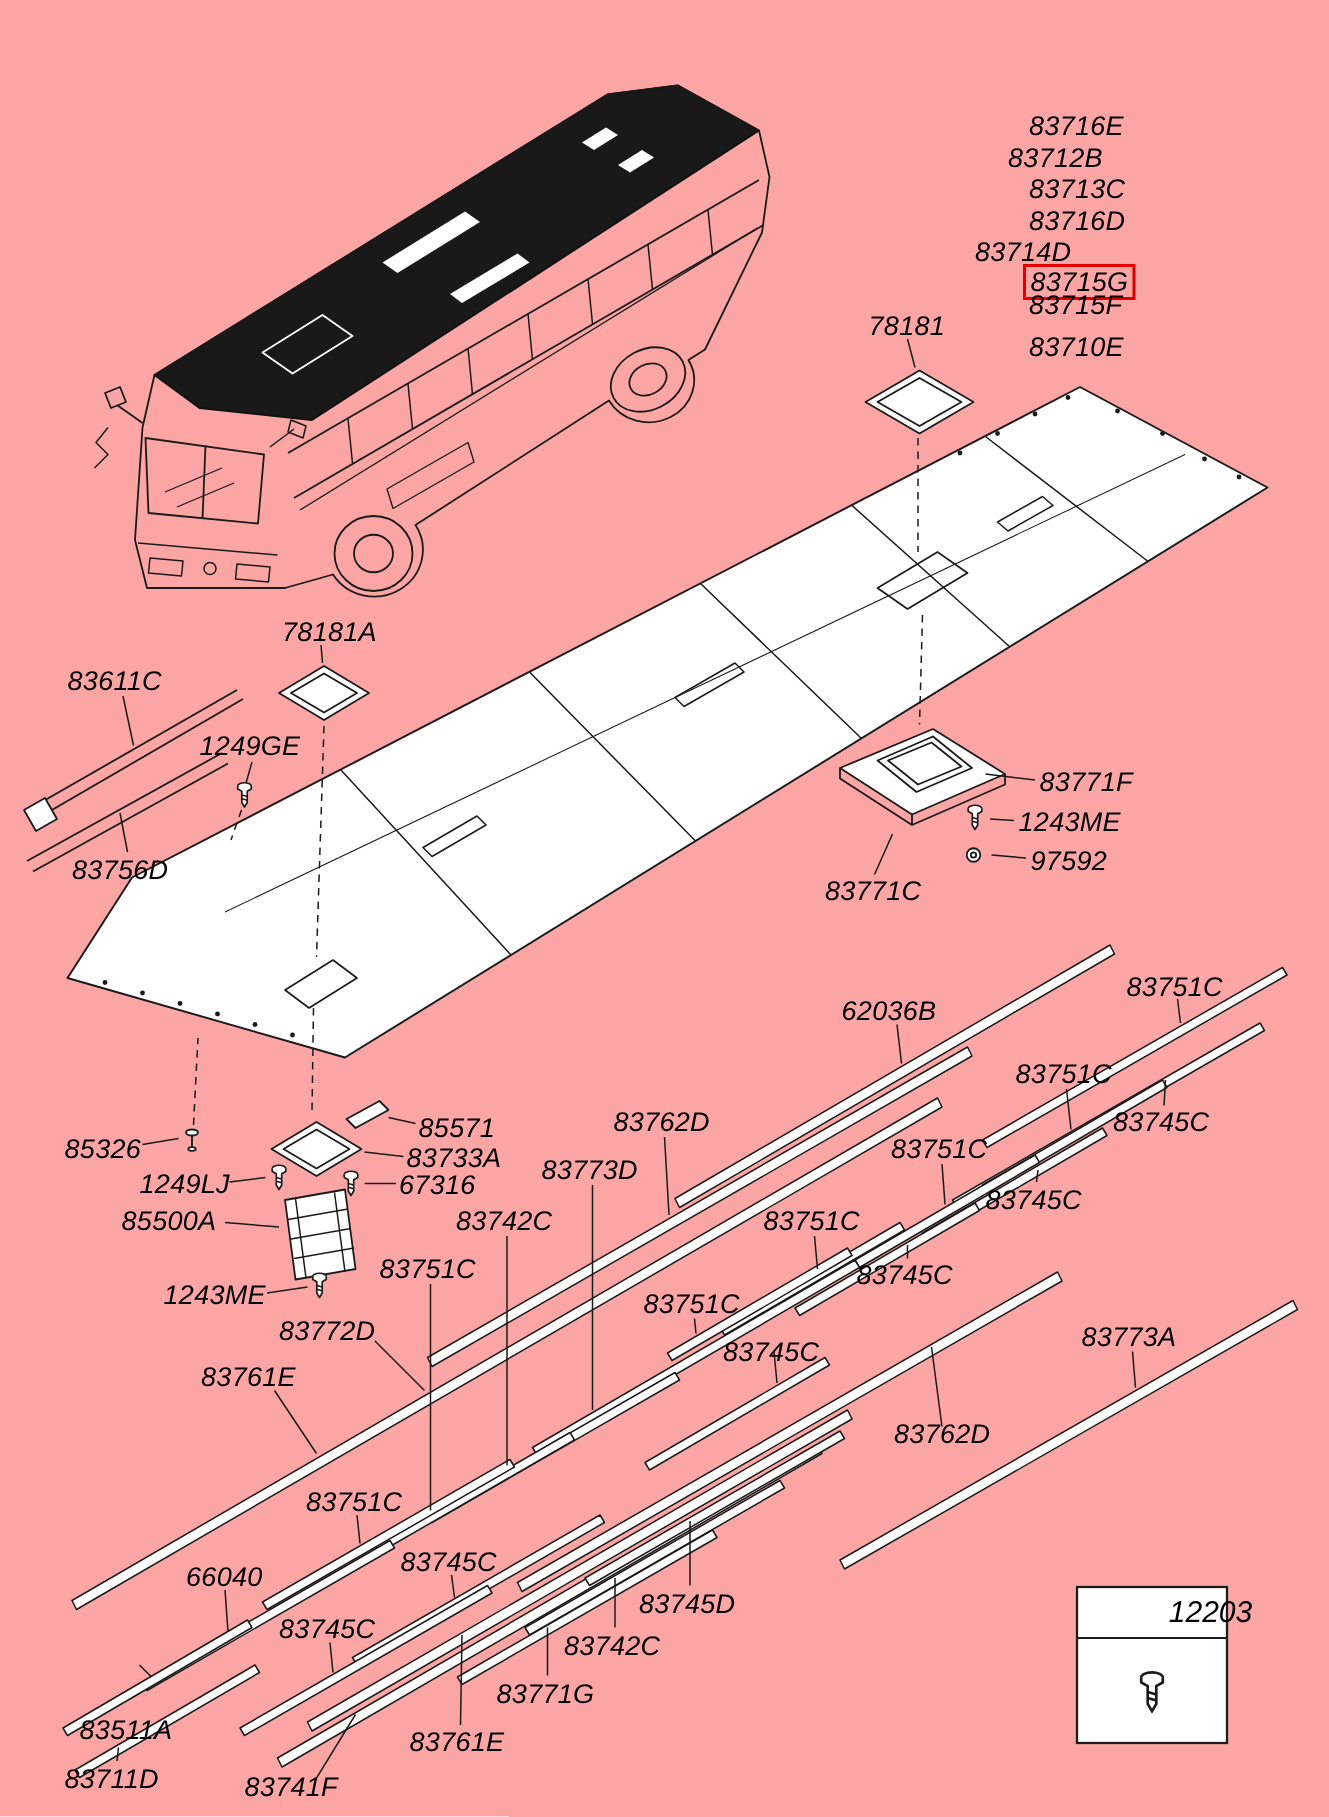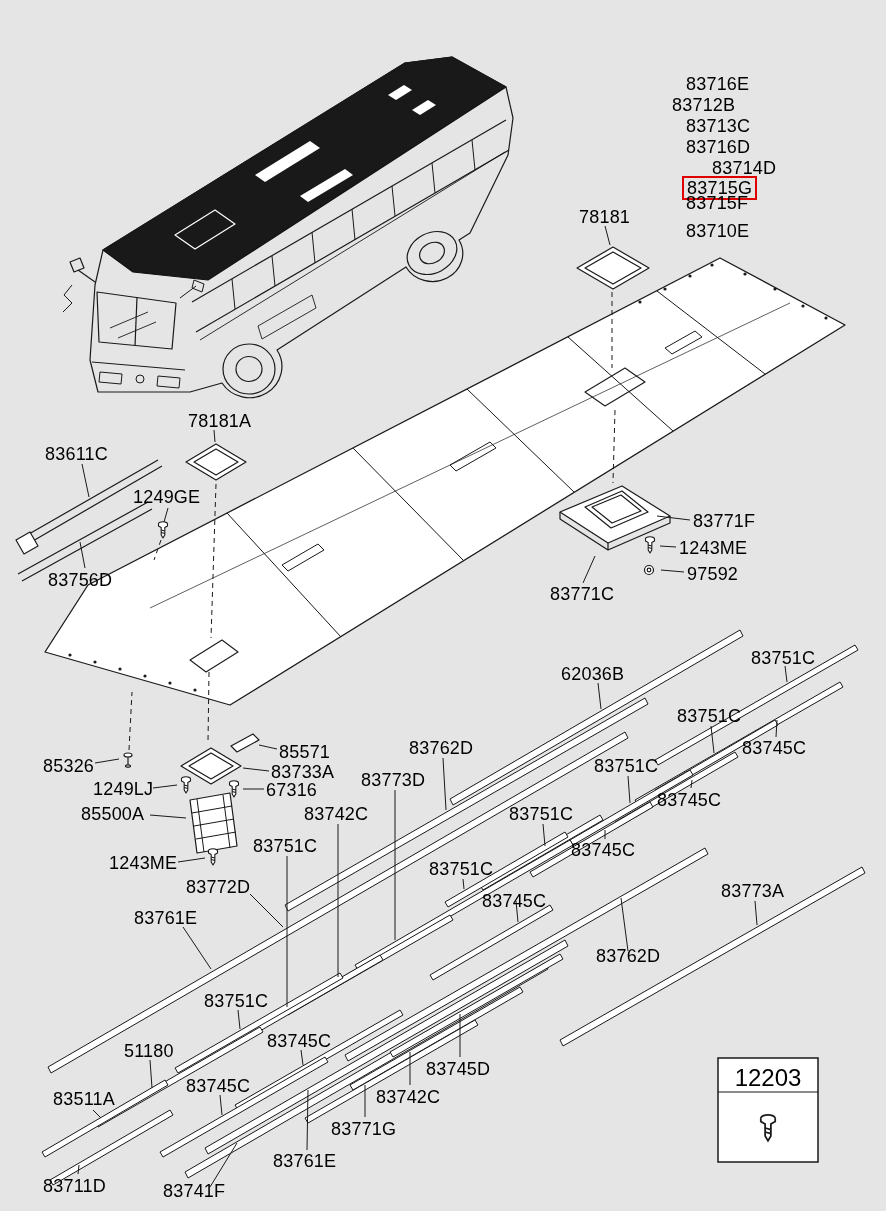--- a/index.html
+++ b/index.html
@@ -1,24 +1,24 @@
 <!DOCTYPE html>
 <html style="--hl: #e00000;"><head>
 <meta charset="utf-8">
 <style>
   html,body{margin:0;padding:0;background:#fff;}
-  .stage{position:relative;width:886px;height:1211px;background:#e5e5e5;
-         font-family:"Liberation Sans",sans-serif;overflow:hidden;}
+  .stage{position:relative;width:886px;height:1211px;background:#fca5a5;
+         font-family:"Liberation Sans",sans-serif;overflow:hidden;font-style:italic;}
   .stage svg{position:absolute;left:0;top:0;}
   .lbl{position:absolute;font-size:18px;line-height:20px;color:#000;
        white-space:nowrap;letter-spacing:.2px;}
   .lbl.highlight{border:2px solid var(--hl,#e00000);padding:0 3px;
        margin-left:-5px;margin-top:-3px;}
   .legend-num{position:absolute;left:718px;top:1064px;width:100px;
-       text-align:center;font-size:24px;color:#000;}
+       text-align:center;font-size:20px;color:#000;padding-left:39px;}
 </style>
 </head>
 <body>
 
 <div class="stage">
 
 <svg width="886" height="1211" viewBox="0 0 886 1211">
   <defs>
     <g id="icon-screw" stroke="#1a1a1a" stroke-width="1.1" fill="#fff">
       <ellipse cx="0" cy="-6" rx="4.5" ry="2.2"></ellipse>
@@ -203,21 +203,21 @@
     <rect x="718" y="1058" width="100" height="104" stroke-width="1.5"></rect>
     <line x1="718" y1="1092" x2="818" y2="1092" stroke-width="1.2"></line>
     <use href="#icon-screw" transform="translate(768,1128) scale(1.6)"></use>
   </g>
 </svg>
 
 <div class="lbl" style="left:686px;top:74px">83716E</div>
 <div class="lbl" style="left:672px;top:95px">83712B</div>
 <div class="lbl" style="left:686px;top:116px">83713C</div>
 <div class="lbl" style="left:686px;top:137px">83716D</div>
-<div class="lbl" style="left:712px;top:158px">83714D</div>
+<div class="lbl" style="left:650px;top:158px">83714D</div>
 <div class="lbl highlight" style="left:687px;top:179px">83715G</div>
 <div class="lbl" style="left:686px;top:193px">83715F</div>
 <div class="lbl" style="left:686px;top:221px">83710E</div>
 <div class="lbl" style="left:579px;top:207px">78181</div>
 <div class="lbl" style="left:188px;top:411px">78181A</div>
 <div class="lbl" style="left:45px;top:444px">83611C</div>
 <div class="lbl" style="left:133px;top:487px">1249GE</div>
 <div class="lbl" style="left:48px;top:570px">83756D</div>
 <div class="lbl" style="left:693px;top:511px">83771F</div>
 <div class="lbl" style="left:679px;top:538px">1243ME</div>
@@ -243,23 +243,23 @@
 <div class="lbl" style="left:43px;top:756px">85326</div>
 <div class="lbl" style="left:93px;top:779px">1249LJ</div>
 <div class="lbl" style="left:81px;top:804px">85500A</div>
 <div class="lbl" style="left:109px;top:853px">1243ME</div>
 <div class="lbl" style="left:186px;top:877px">83772D</div>
 <div class="lbl" style="left:134px;top:908px">83761E</div>
 <div class="lbl" style="left:721px;top:881px">83773A</div>
 <div class="lbl" style="left:596px;top:946px">83762D</div>
 <div class="lbl" style="left:204px;top:991px">83751C</div>
 <div class="lbl" style="left:267px;top:1031px">83745C</div>
-<div class="lbl" style="left:124px;top:1041px">51180</div>
+<div class="lbl" style="left:124px;top:1041px">66040</div>
 <div class="lbl" style="left:186px;top:1076px">83745C</div>
-<div class="lbl" style="left:53px;top:1089px">83511A</div>
+<div class="lbl" style="left:53px;top:1143px">83511A</div>
 <div class="lbl" style="left:43px;top:1176px">83711D</div>
 <div class="lbl" style="left:163px;top:1181px">83741F</div>
 <div class="lbl" style="left:273px;top:1151px">83761E</div>
 <div class="lbl" style="left:331px;top:1119px">83771G</div>
 <div class="lbl" style="left:376px;top:1087px">83742C</div>
 <div class="lbl" style="left:426px;top:1059px">83745D</div>
 
 <div class="legend-num">12203</div>
 
 </div>

